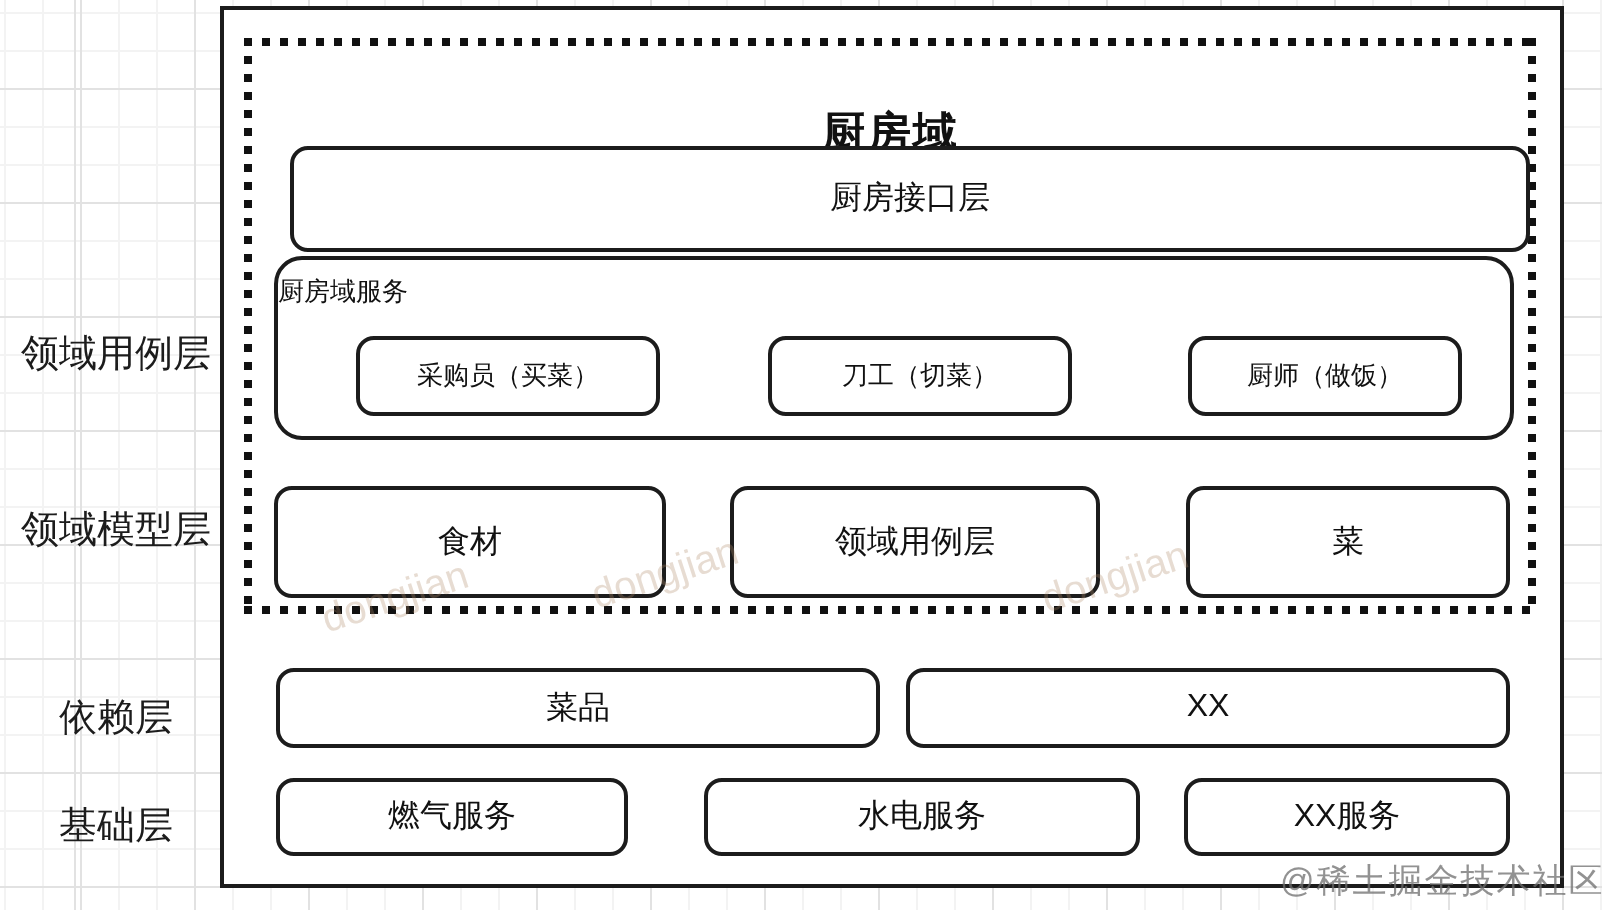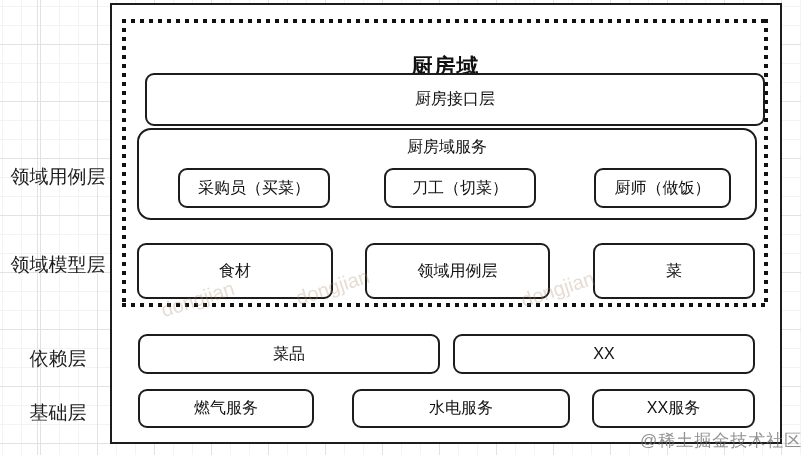--- a/index.html
+++ b/index.html
@@ -52,23 +52,23 @@
     display:flex;align-items:center;justify-content:center;
     font-size:16px;white-space:nowrap;
   }
   .interface-box{left:23px;top:54px;width:620px;height:53px;}
   .service-group{
     position:absolute;left:15px;top:109px;width:620px;height:92px;
     box-sizing:border-box;border:2px solid #1c1c1c;border-radius:14px;background:#fff;
   }
   .service-label{
     position:absolute;left:0;top:7px;width:100%;
-    text-align:center;font-size:16px;
+    font-size:13px;
   }
-  .service-box{top:38px;height:40px;font-size:16px;}
+  .service-box{top:38px;height:40px;font-size:13px;}
   .sb1{left:39px;width:152px;}
   .sb2{left:245px;width:152px;}
   .sb3{left:455px;width:137px;}
   .model-box{top:224px;height:56px;}
   .mb1{left:15px;width:196px;}
   .mb2{left:243px;width:185px;}
   .mb3{left:471px;width:162px;}
   .dep-box{top:329px;height:40px;}
   .db1{left:26px;width:302px;}
   .db2{left:341px;width:302px;}

